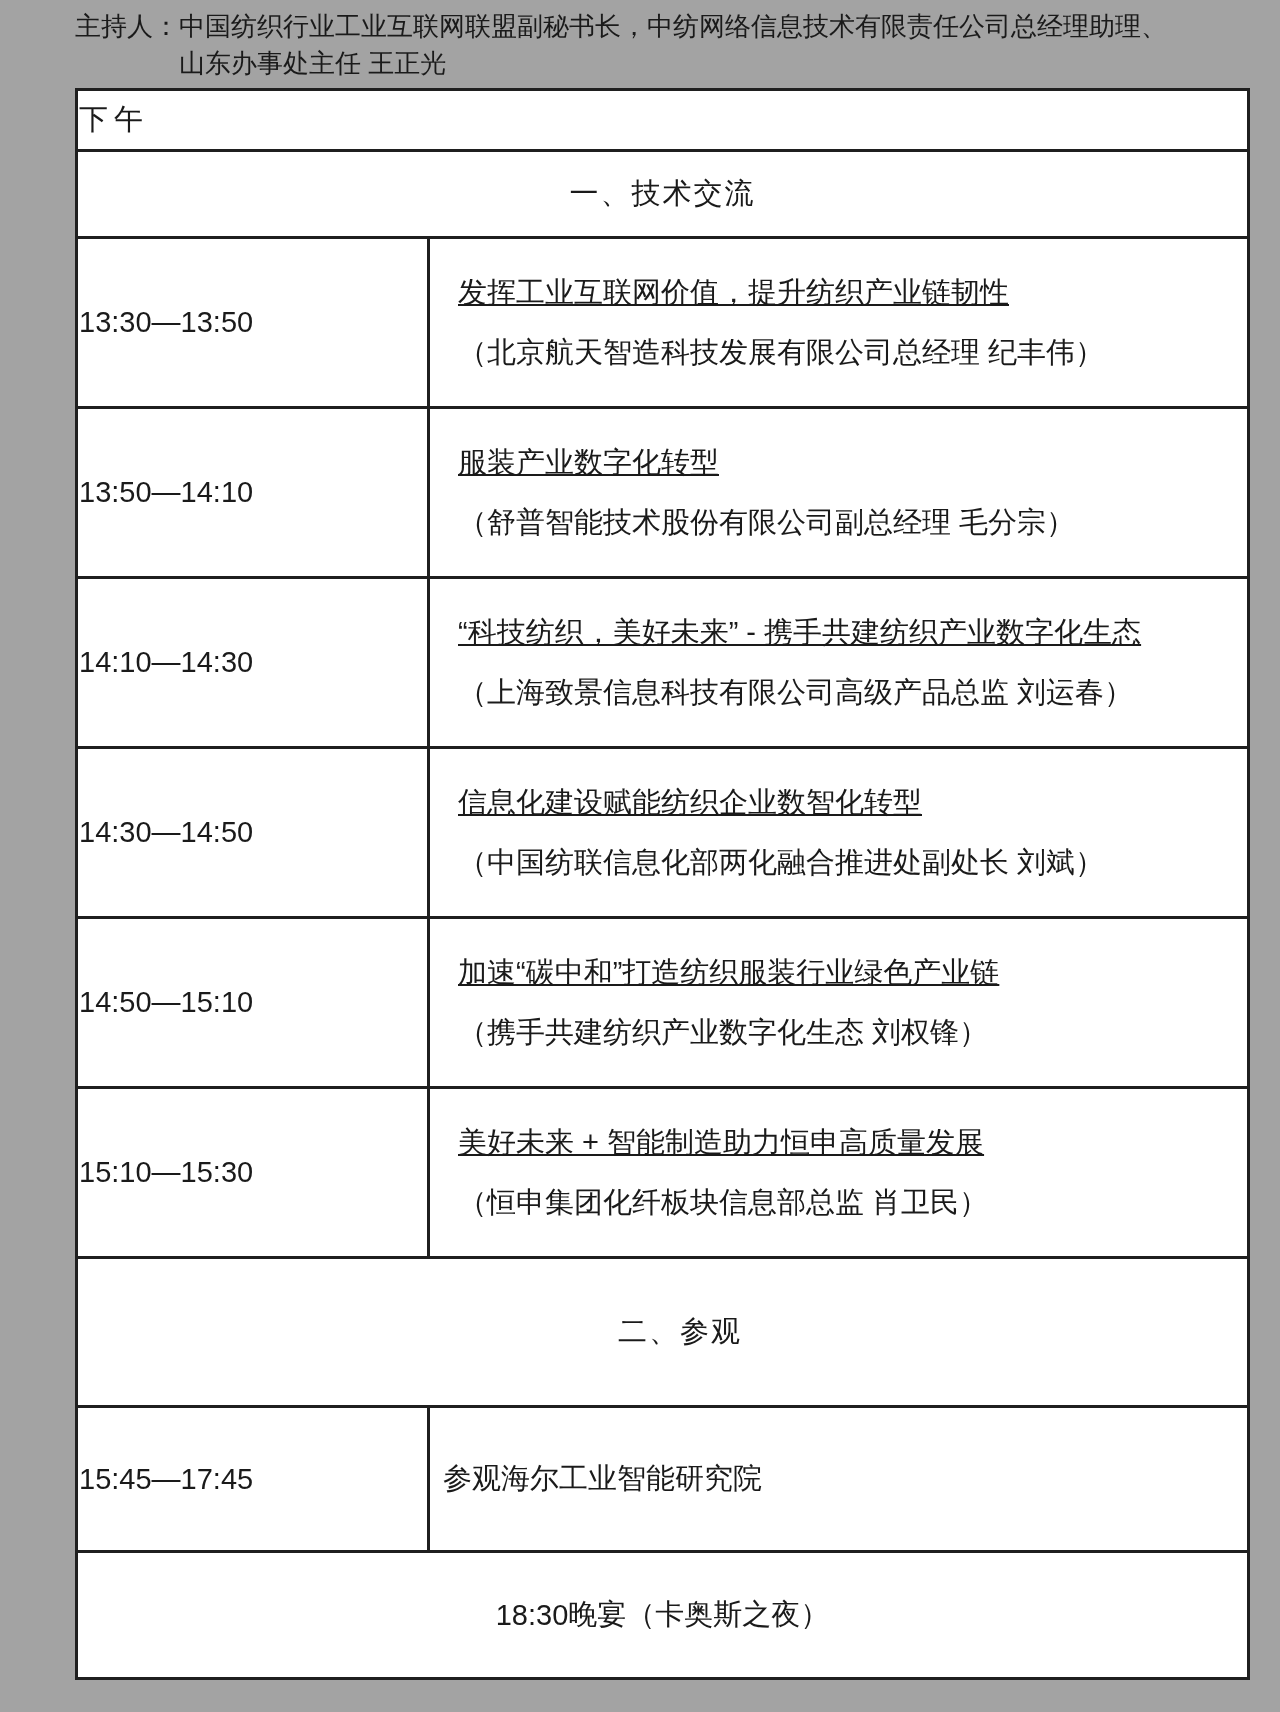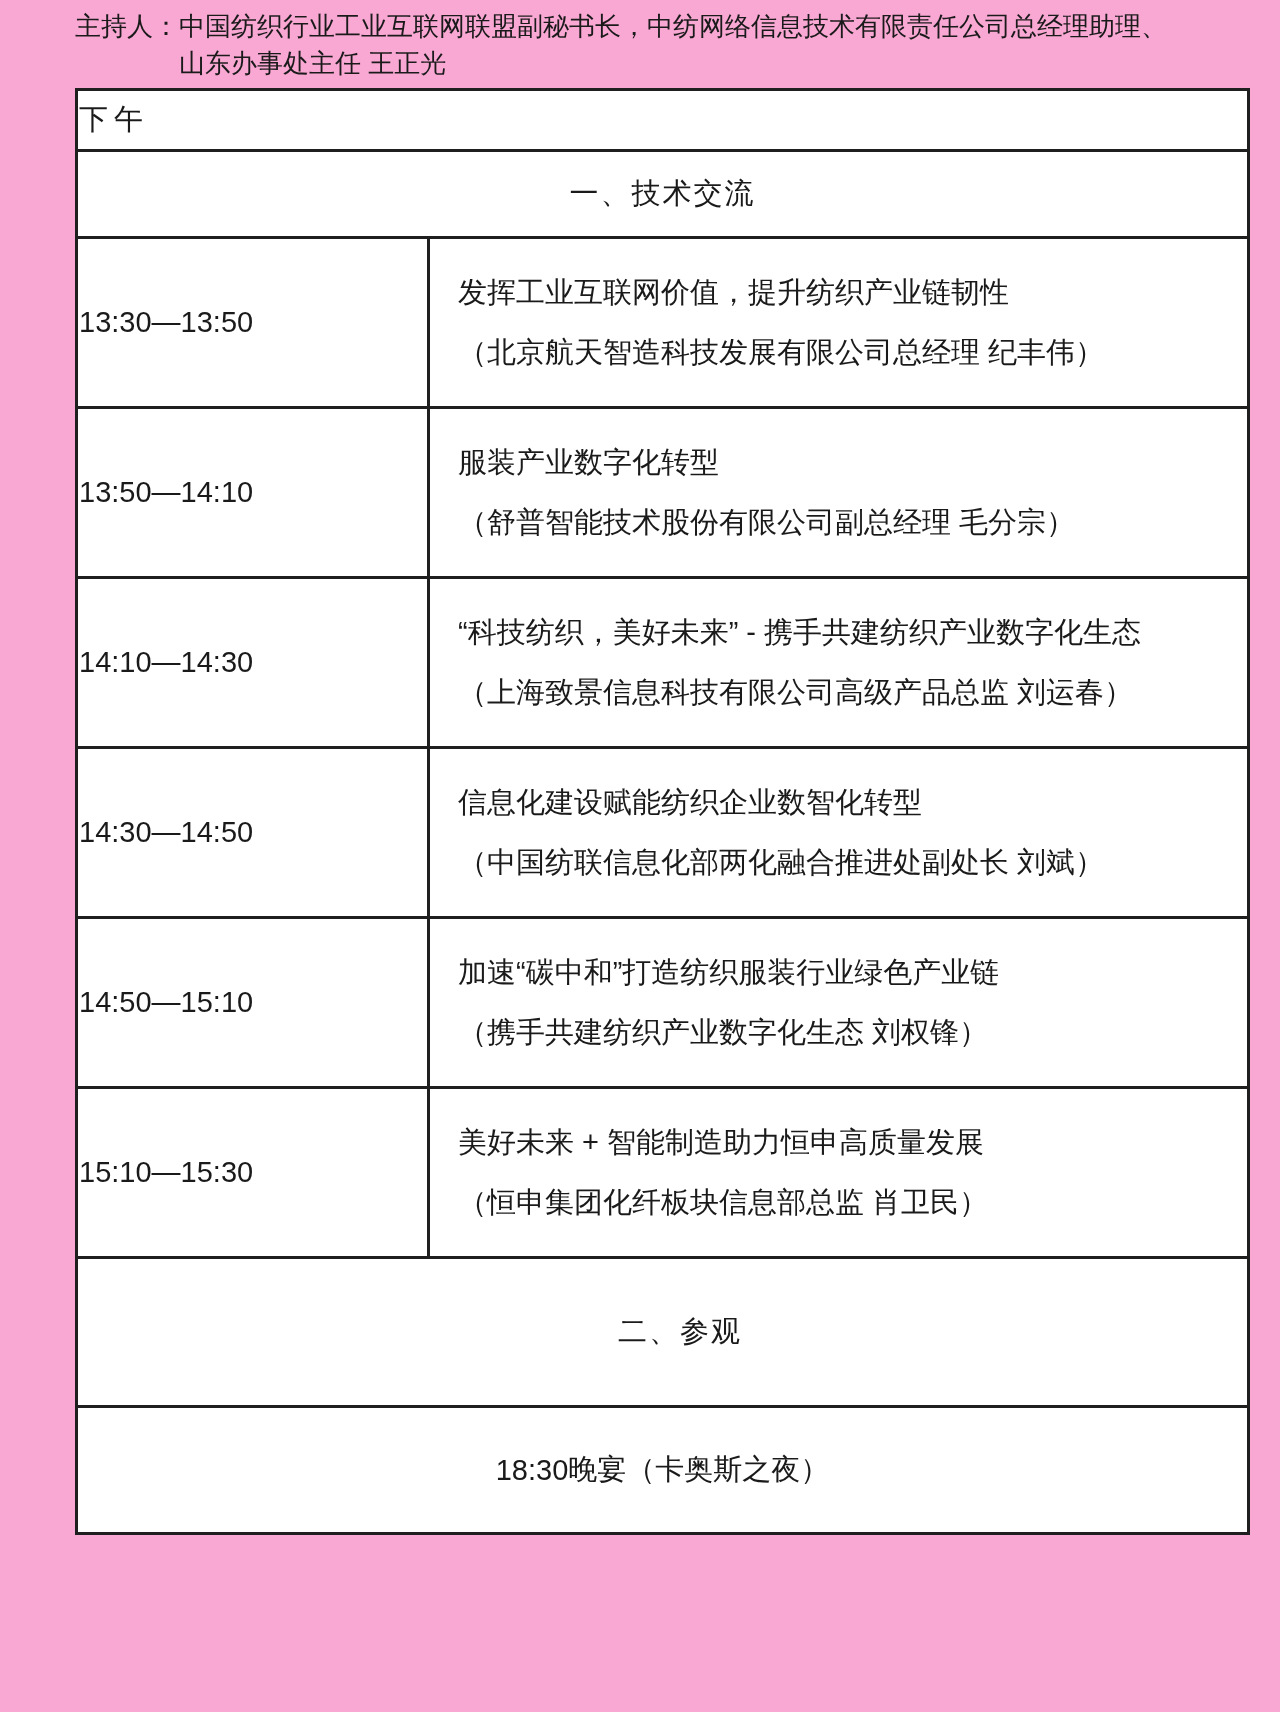--- a/index.html
+++ b/index.html
@@ -7,21 +7,21 @@
     padding: 0;
     background: #ffffff;
     width: 1280px;
     font-family: "Liberation Sans", "DejaVu Sans", sans-serif;
     color: #1a1a1a;
     -webkit-font-smoothing: antialiased;
   }
   .page {
     width: 1280px;
     height: 1712px;
-    background: #f9a8d4;
+    background: #a3a3a3;
     position: relative;
     overflow: hidden;
   }
   
   .host {
     position: relative;
     margin: 8px 0 0 75px;
     width: 1110px;
     font-size: 26px;
     line-height: 37px;
@@ -66,21 +66,21 @@
     text-align: center;
     letter-spacing: 2px;
     padding-left: 36px;
   }
   tr.r-session td.time,
   tr.r-visit td.time {
     text-align: left;
   }
   tr.r-session td { height: 165px; }
   tr.r-session td.content { padding-left: 28px; }
-  .session-title { display: block; }
+  .session-title { display: block; text-decoration: underline; }
   .session-speaker { display: block; margin-top: 20px; }
 
   tr.r-visit td { height: 140px; }
   tr.r-visit td.content { padding-left: 13px; }
 
   tr.r-banquet td { height: 122px; }
   .banquet-line {
     display: flex;
     justify-content: center;
     align-items: center;
@@ -157,20 +157,24 @@
       <td class="content">
         <span class="session-title">美好未来 + 智能制造助力恒申高质量发展</span>
         <span class="session-speaker">（恒申集团化纤板块信息部总监 肖卫民）</span>
       </td>
     </tr>
 
     <tr class="r-section-2">
       <td colspan="2">二、参观</td>
     </tr>
 
+    <tr class="r-visit">
+      <td class="time">15:45—17:45</td>
+      <td class="content">参观海尔工业智能研究院</td>
+    </tr>
 
     <tr class="r-banquet">
       <td colspan="2">
         <div class="banquet-line">
           <span>18:30</span>
           <span>晚宴（卡奥斯之夜）</span>
         </div>
       </td>
     </tr>
   </tbody>

